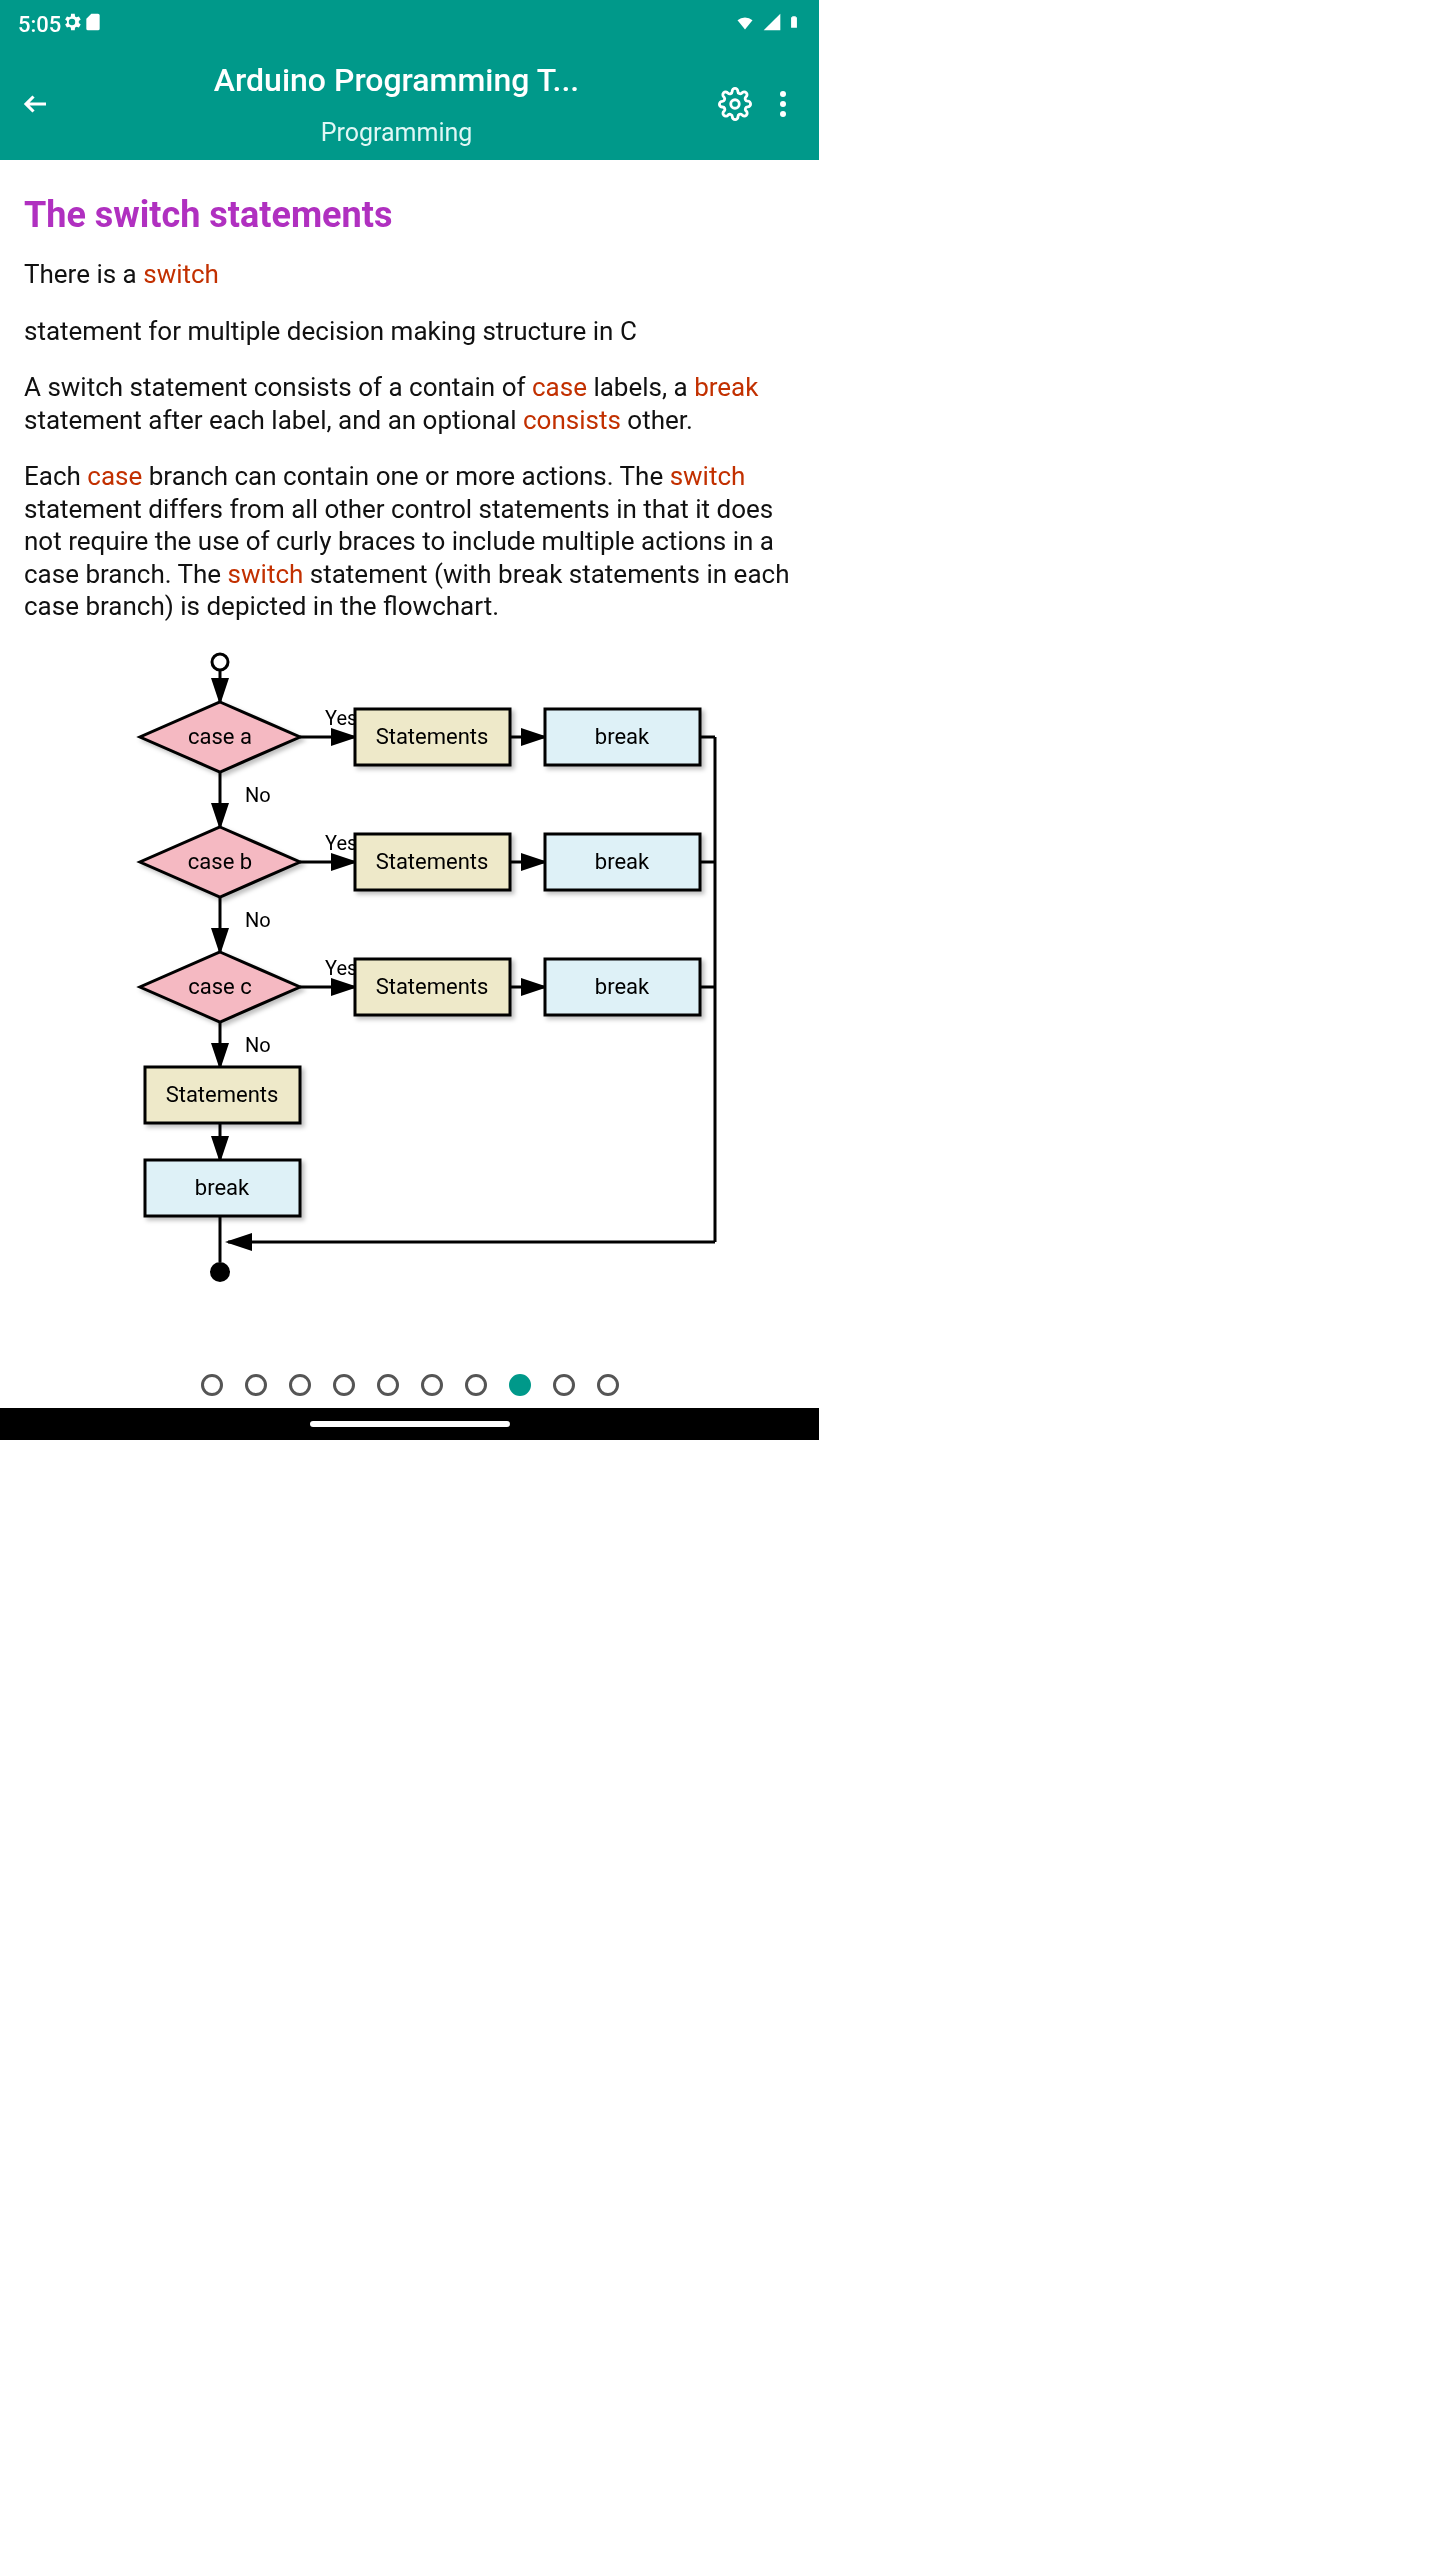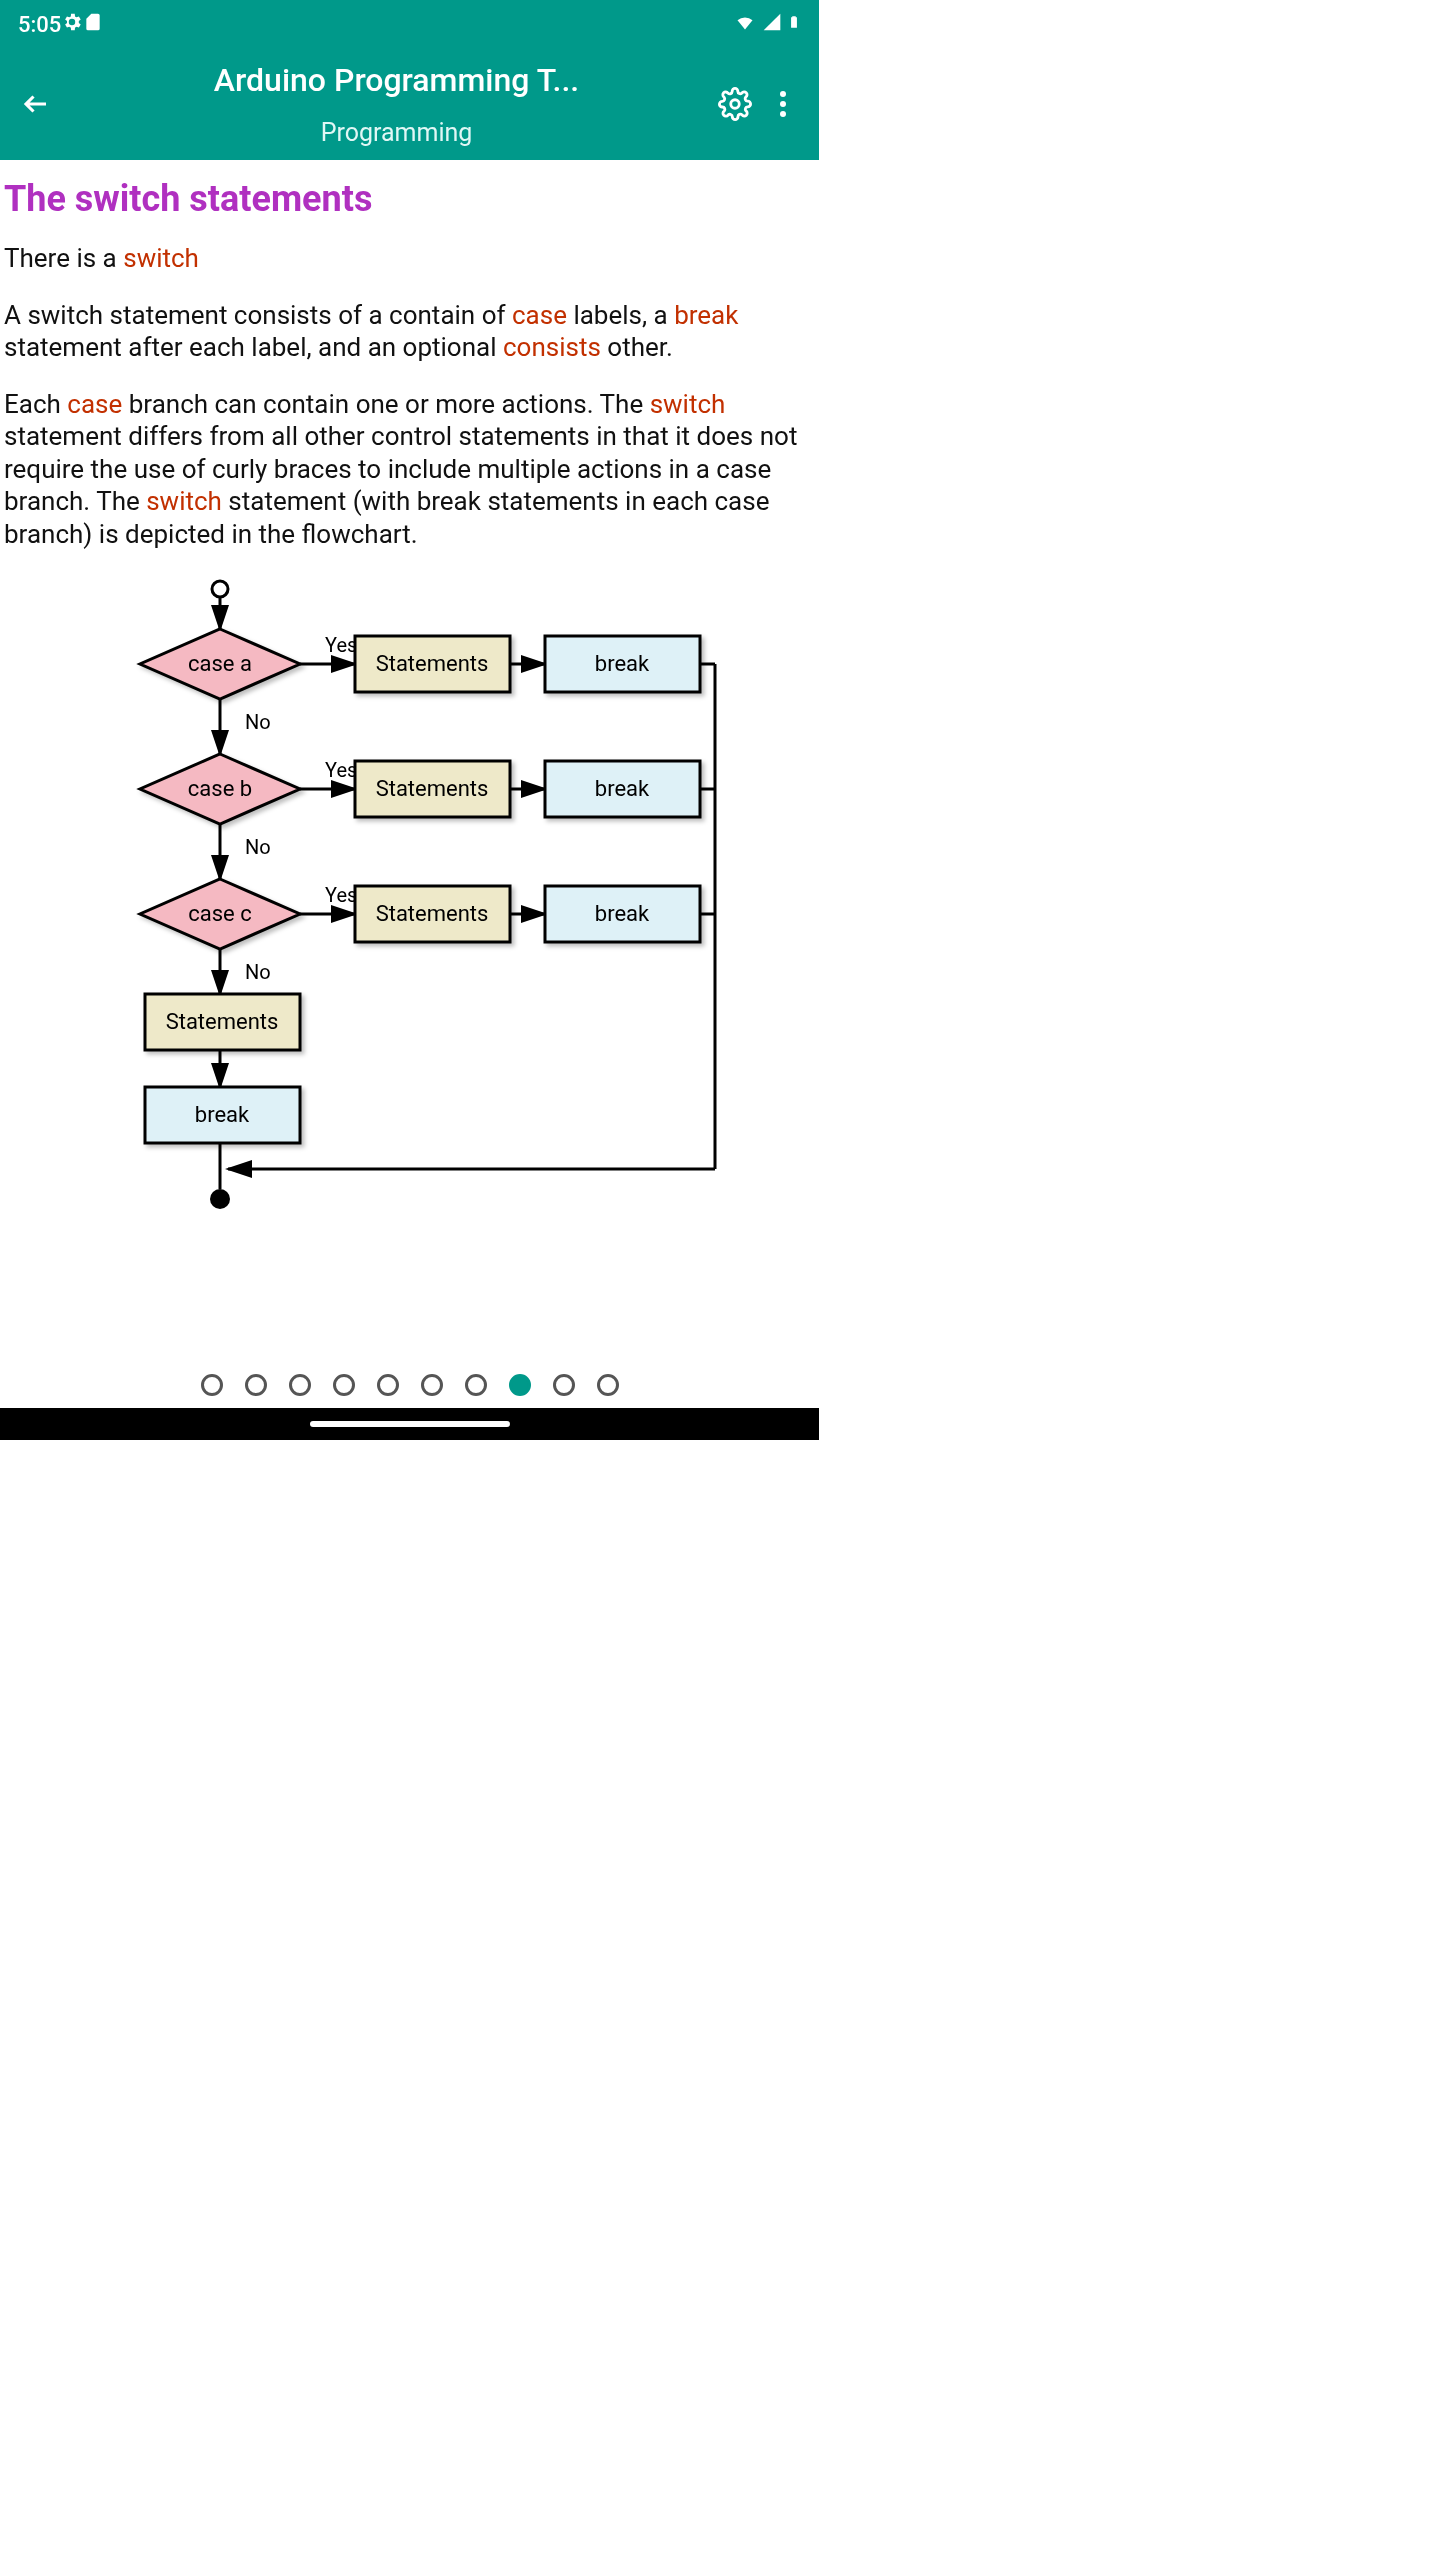--- a/index.html
+++ b/index.html
@@ -38,21 +38,22 @@
     display: flex; align-items: center; justify-content: center;
   }
   .title-block { flex: 1; margin-left: 22px; overflow: hidden; }
   .app-title { font-size: 32px; font-weight: 500; white-space: nowrap; overflow: hidden; text-overflow: ellipsis; }
   .app-subtitle { font-size: 25px; font-weight: 400; color: #e0f7f5; margin-top: 19px; }
   .gear-btn, .more-btn {
     width: 48px; height: 48px;
     display: flex; align-items: center; justify-content: center;
   }
   .content {
-    padding: 18px 4px;
+    padding: 18px 24px;
+    margin-top: 16px;
   }
   .heading {
     color: #b030c0;
     font-size: 36px;
     font-weight: 700;
     margin-bottom: 22px;
   }
   .para {
     font-size: 26px;
     line-height: 1.25;
@@ -157,20 +158,21 @@
   </div>
 </div>
 
 <div class="content">
   <h1 class="heading">The switch statements</h1>
 
   <p class="para">
     <span>There is a </span><span class="kw">switch</span>
   </p>
 
+  <p class="para">statement for multiple decision making structure in C</p>
 
   <p class="para">
     <span>A switch statement consists of a contain of </span><span class="kw">case</span><span> labels, a </span><span class="kw">break</span><span> statement after each label, and an optional </span><span class="kw">consists</span><span> other.</span>
   </p>
 
   <p class="para">
     <span>Each </span><span class="kw">case</span><span> branch can contain one or more actions. The </span><span class="kw">switch</span><span> statement differs from all other control statements in that it does not require the use of curly braces to include multiple actions in a case branch. The </span><span class="kw">switch</span><span> statement (with break statements in each case branch) is depicted in the flowchart.</span>
   </p>
 
   <div class="flowchart">

